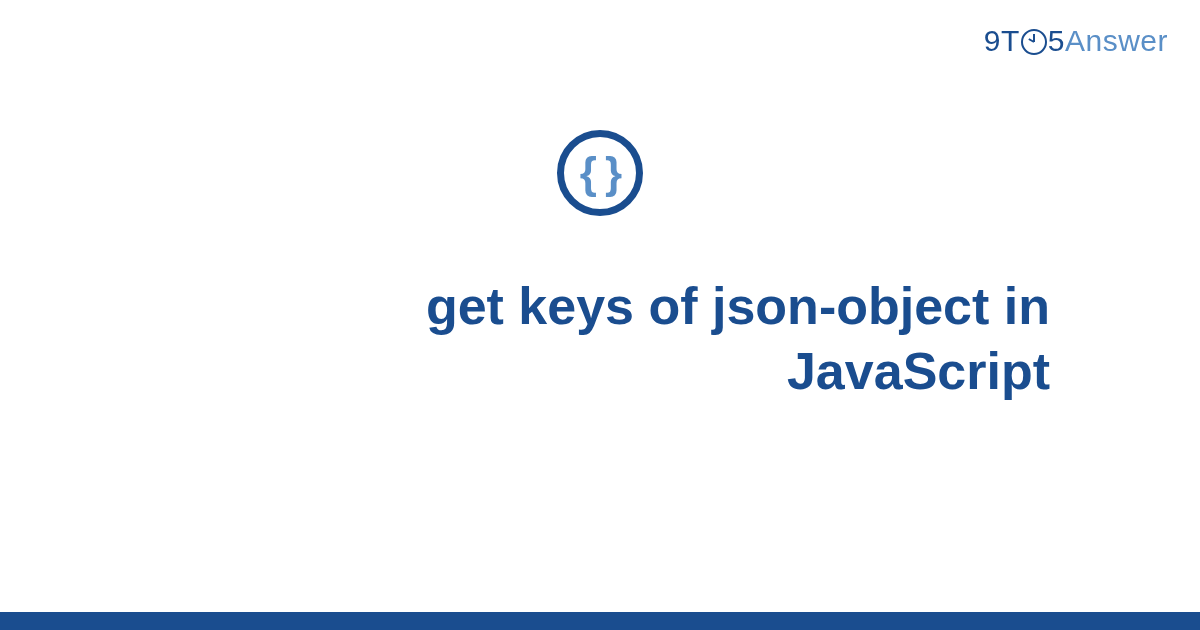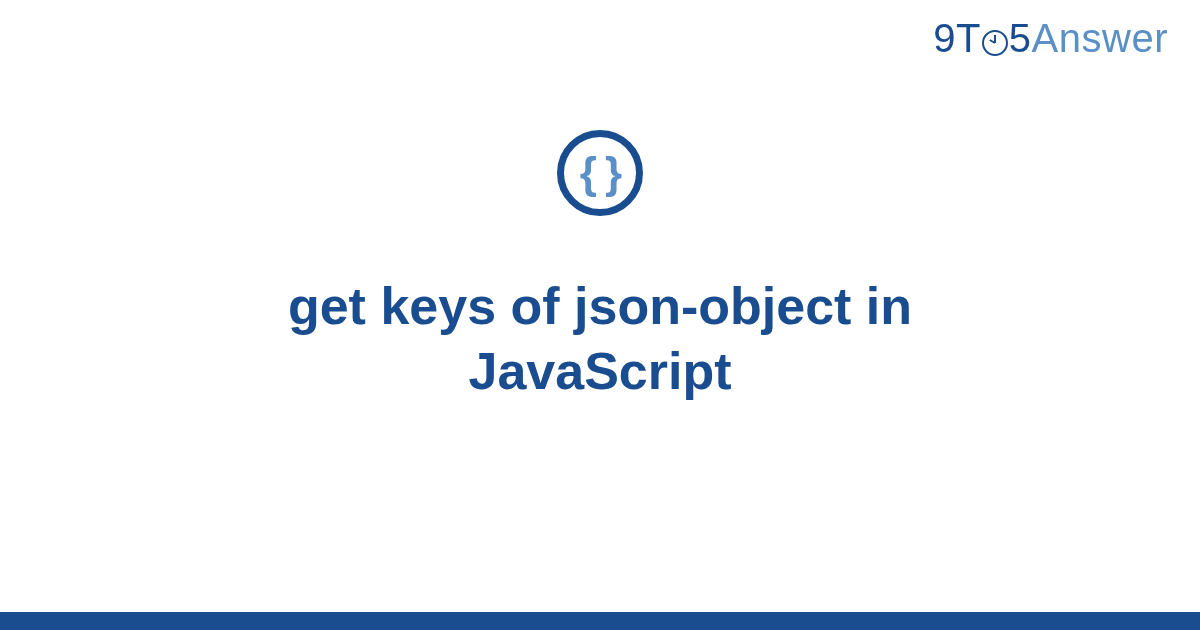--- a/index.html
+++ b/index.html
@@ -10,23 +10,23 @@
     body {
       width: 1200px;
       height: 630px;
       background: #ffffff;
       font-family: -apple-system, BlinkMacSystemFont, "Segoe UI", Helvetica, Arial, sans-serif;
       position: relative;
       overflow: hidden;
     }
     .logo {
       position: absolute;
-      top: 16px;
+      top: 24px;
       right: 32px;
-      font-size: 40px;
+      font-size: 30px;
       font-weight: 400;
       letter-spacing: 0.5px;
       color: #1a4d8f;
       text-align: center;
     }
     .logo .nine {
       font-weight: 400;
     }
     .logo .t {
       font-weight: 400;
@@ -93,21 +93,21 @@
       font-size: 44px;
       font-weight: 700;
       color: #5a8fc7;
       font-family: Arial, sans-serif;
       letter-spacing: -2px;
     }
     .title {
       font-size: 52px;
       font-weight: 700;
       color: #1a4d8f;
-      text-align: center;
+      text-align: right;
       line-height: 1.25;
       max-width: 900px;
     }
     .bottom-bar {
       position: absolute;
       bottom: 0;
       left: 0;
       right: 0;
       height: 18px;
       background: #1a4d8f;

